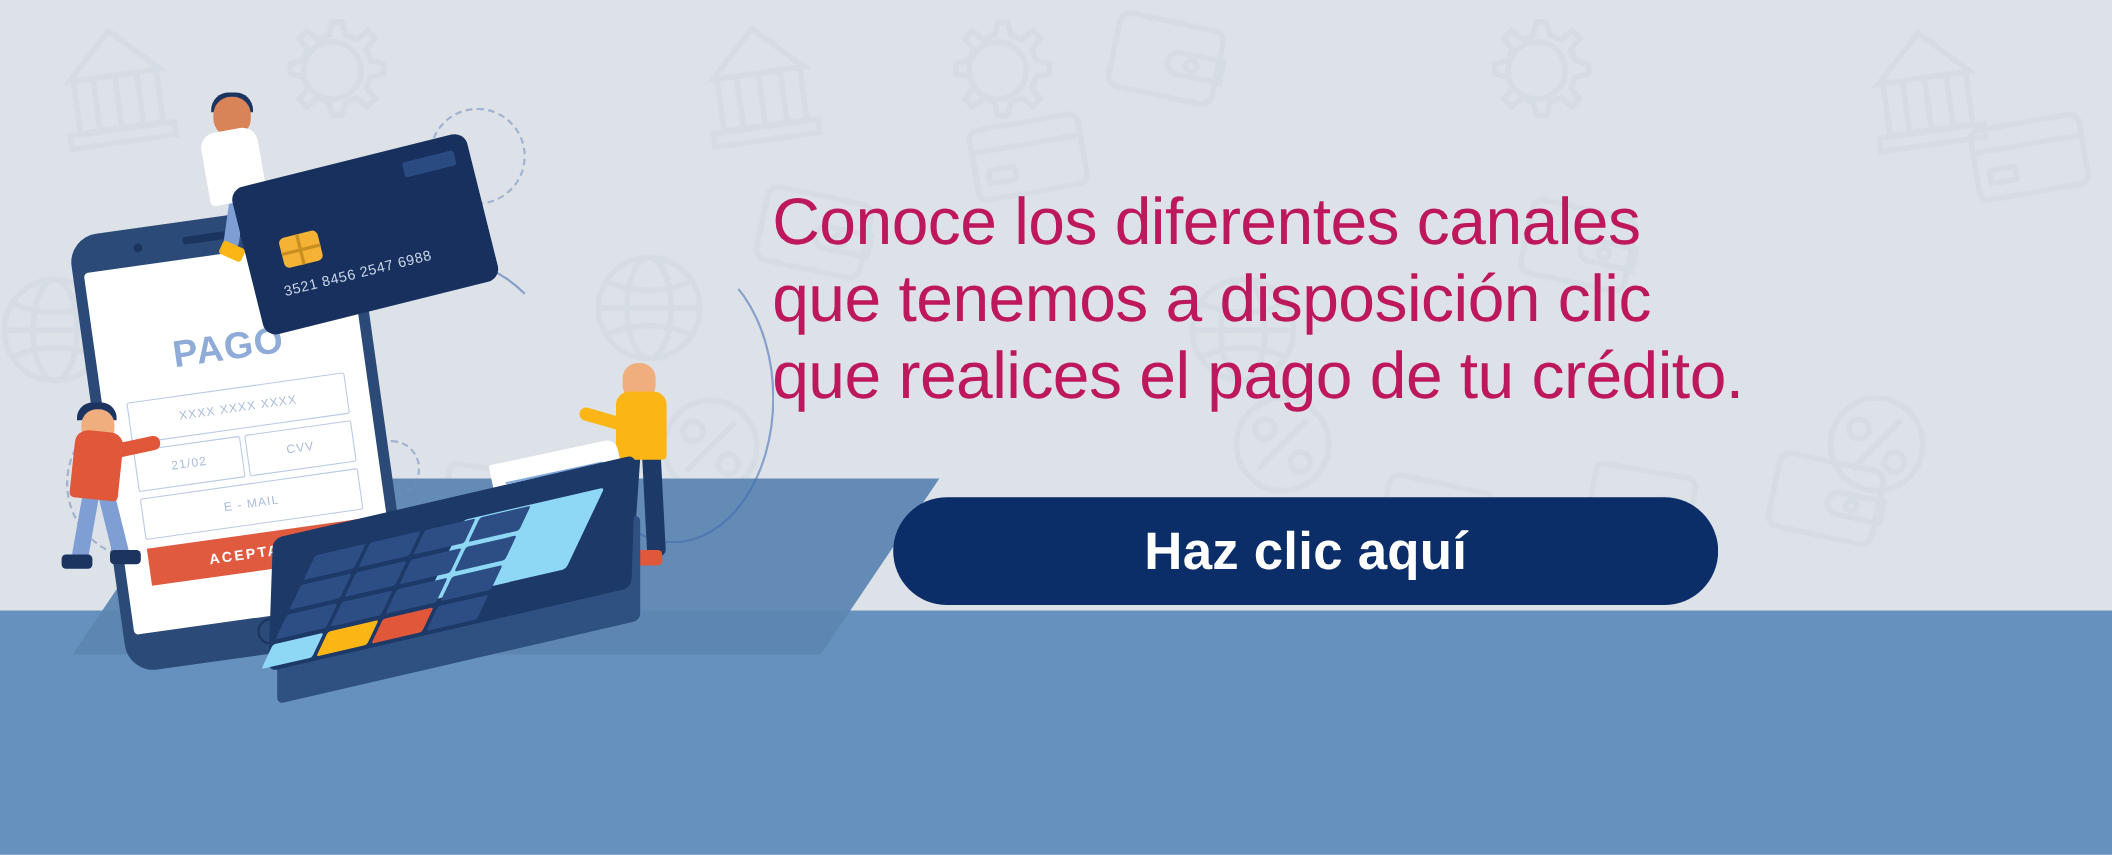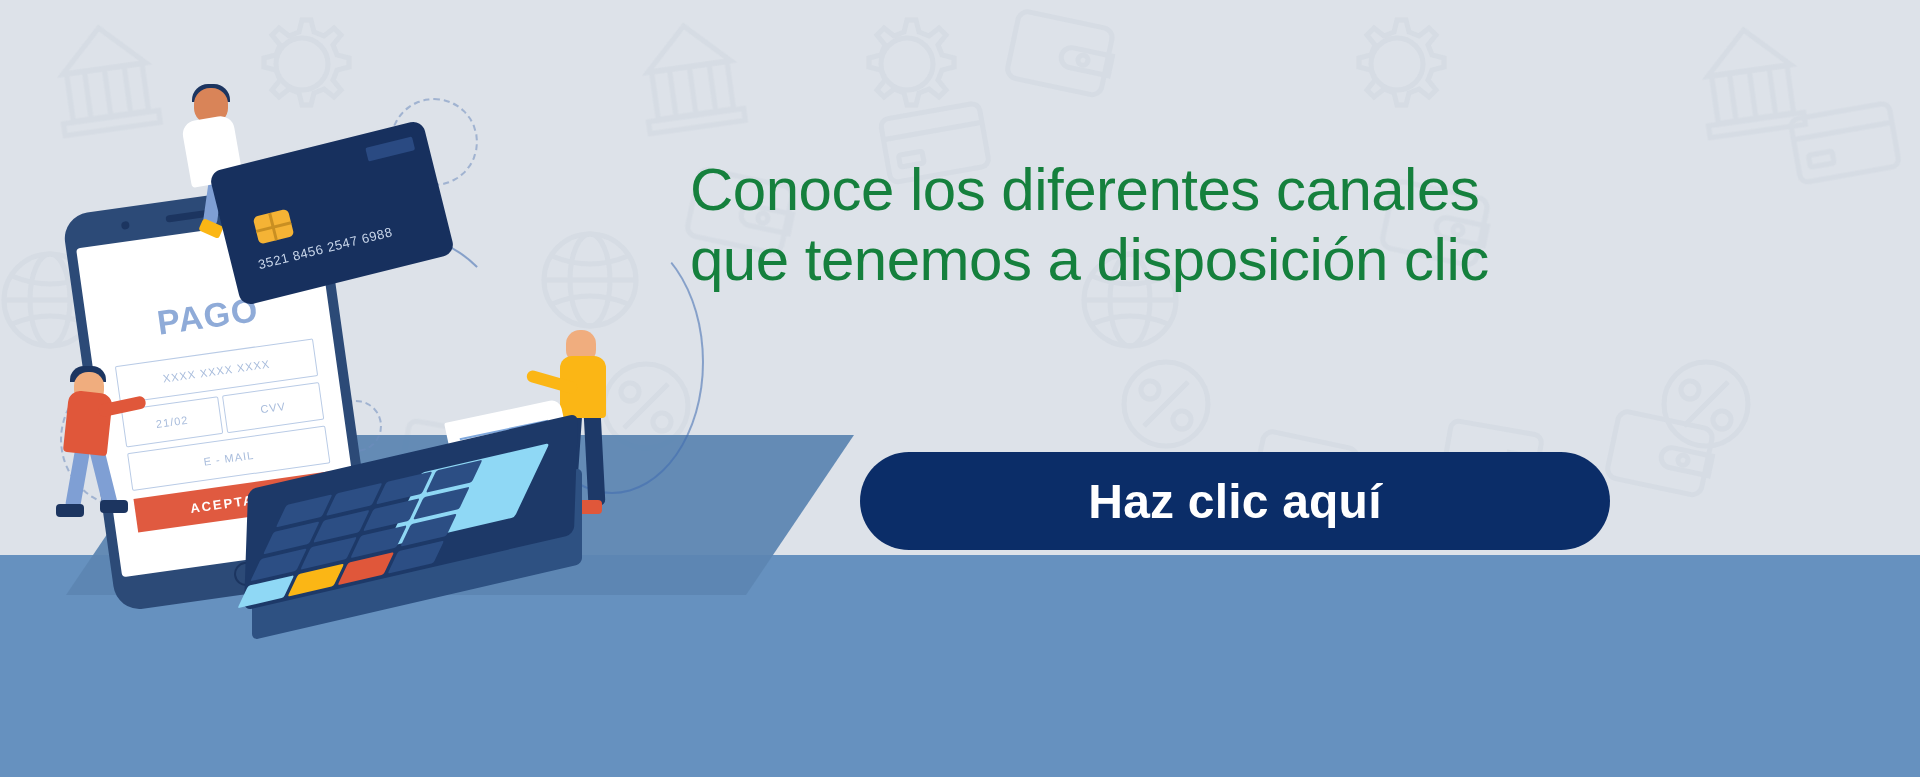--- a/index.html
+++ b/index.html
@@ -48,33 +48,33 @@
   }
 
   
   .copy {
     position: absolute;
     left: 690px;
     top: 155px;
     width: 1110px;
   }
   .headline {
-    margin: 0;
-    color: #15803d;
+    margin: 12px;
+    color: #be185d;
     font-size: 60px;
     line-height: 70px;
     font-weight: 400;
     letter-spacing: -0.5px;
     white-space: nowrap;
   }
   .headline .l { display: block; }
 
   .cta {
     position: absolute;
-    left: 860px;
+    left: 812px;
     top: 452px;
     width: 750px;
     height: 98px;
     border: none;
     border-radius: 49px;
     background: #0b2d68;
     color: #ffffff;
     font-size: 48px;
     font-weight: bold;
     letter-spacing: 0.2px;
@@ -575,18 +575,19 @@
       <div class="key yellow"></div>
       <div class="key orange"></div>
       <div class="key"></div>
     </div>
   </div>
 
   <div class="copy">
     <h1 class="headline">
       <span class="l">Conoce los diferentes canales</span>
       <span class="l">que tenemos a disposición clic</span>
+      <span class="l">que realices el pago de tu crédito.</span>
     </h1>
   </div>
 
   <button class="cta">Haz clic aquí</button>
 
 </div>
 
 </body></html>

